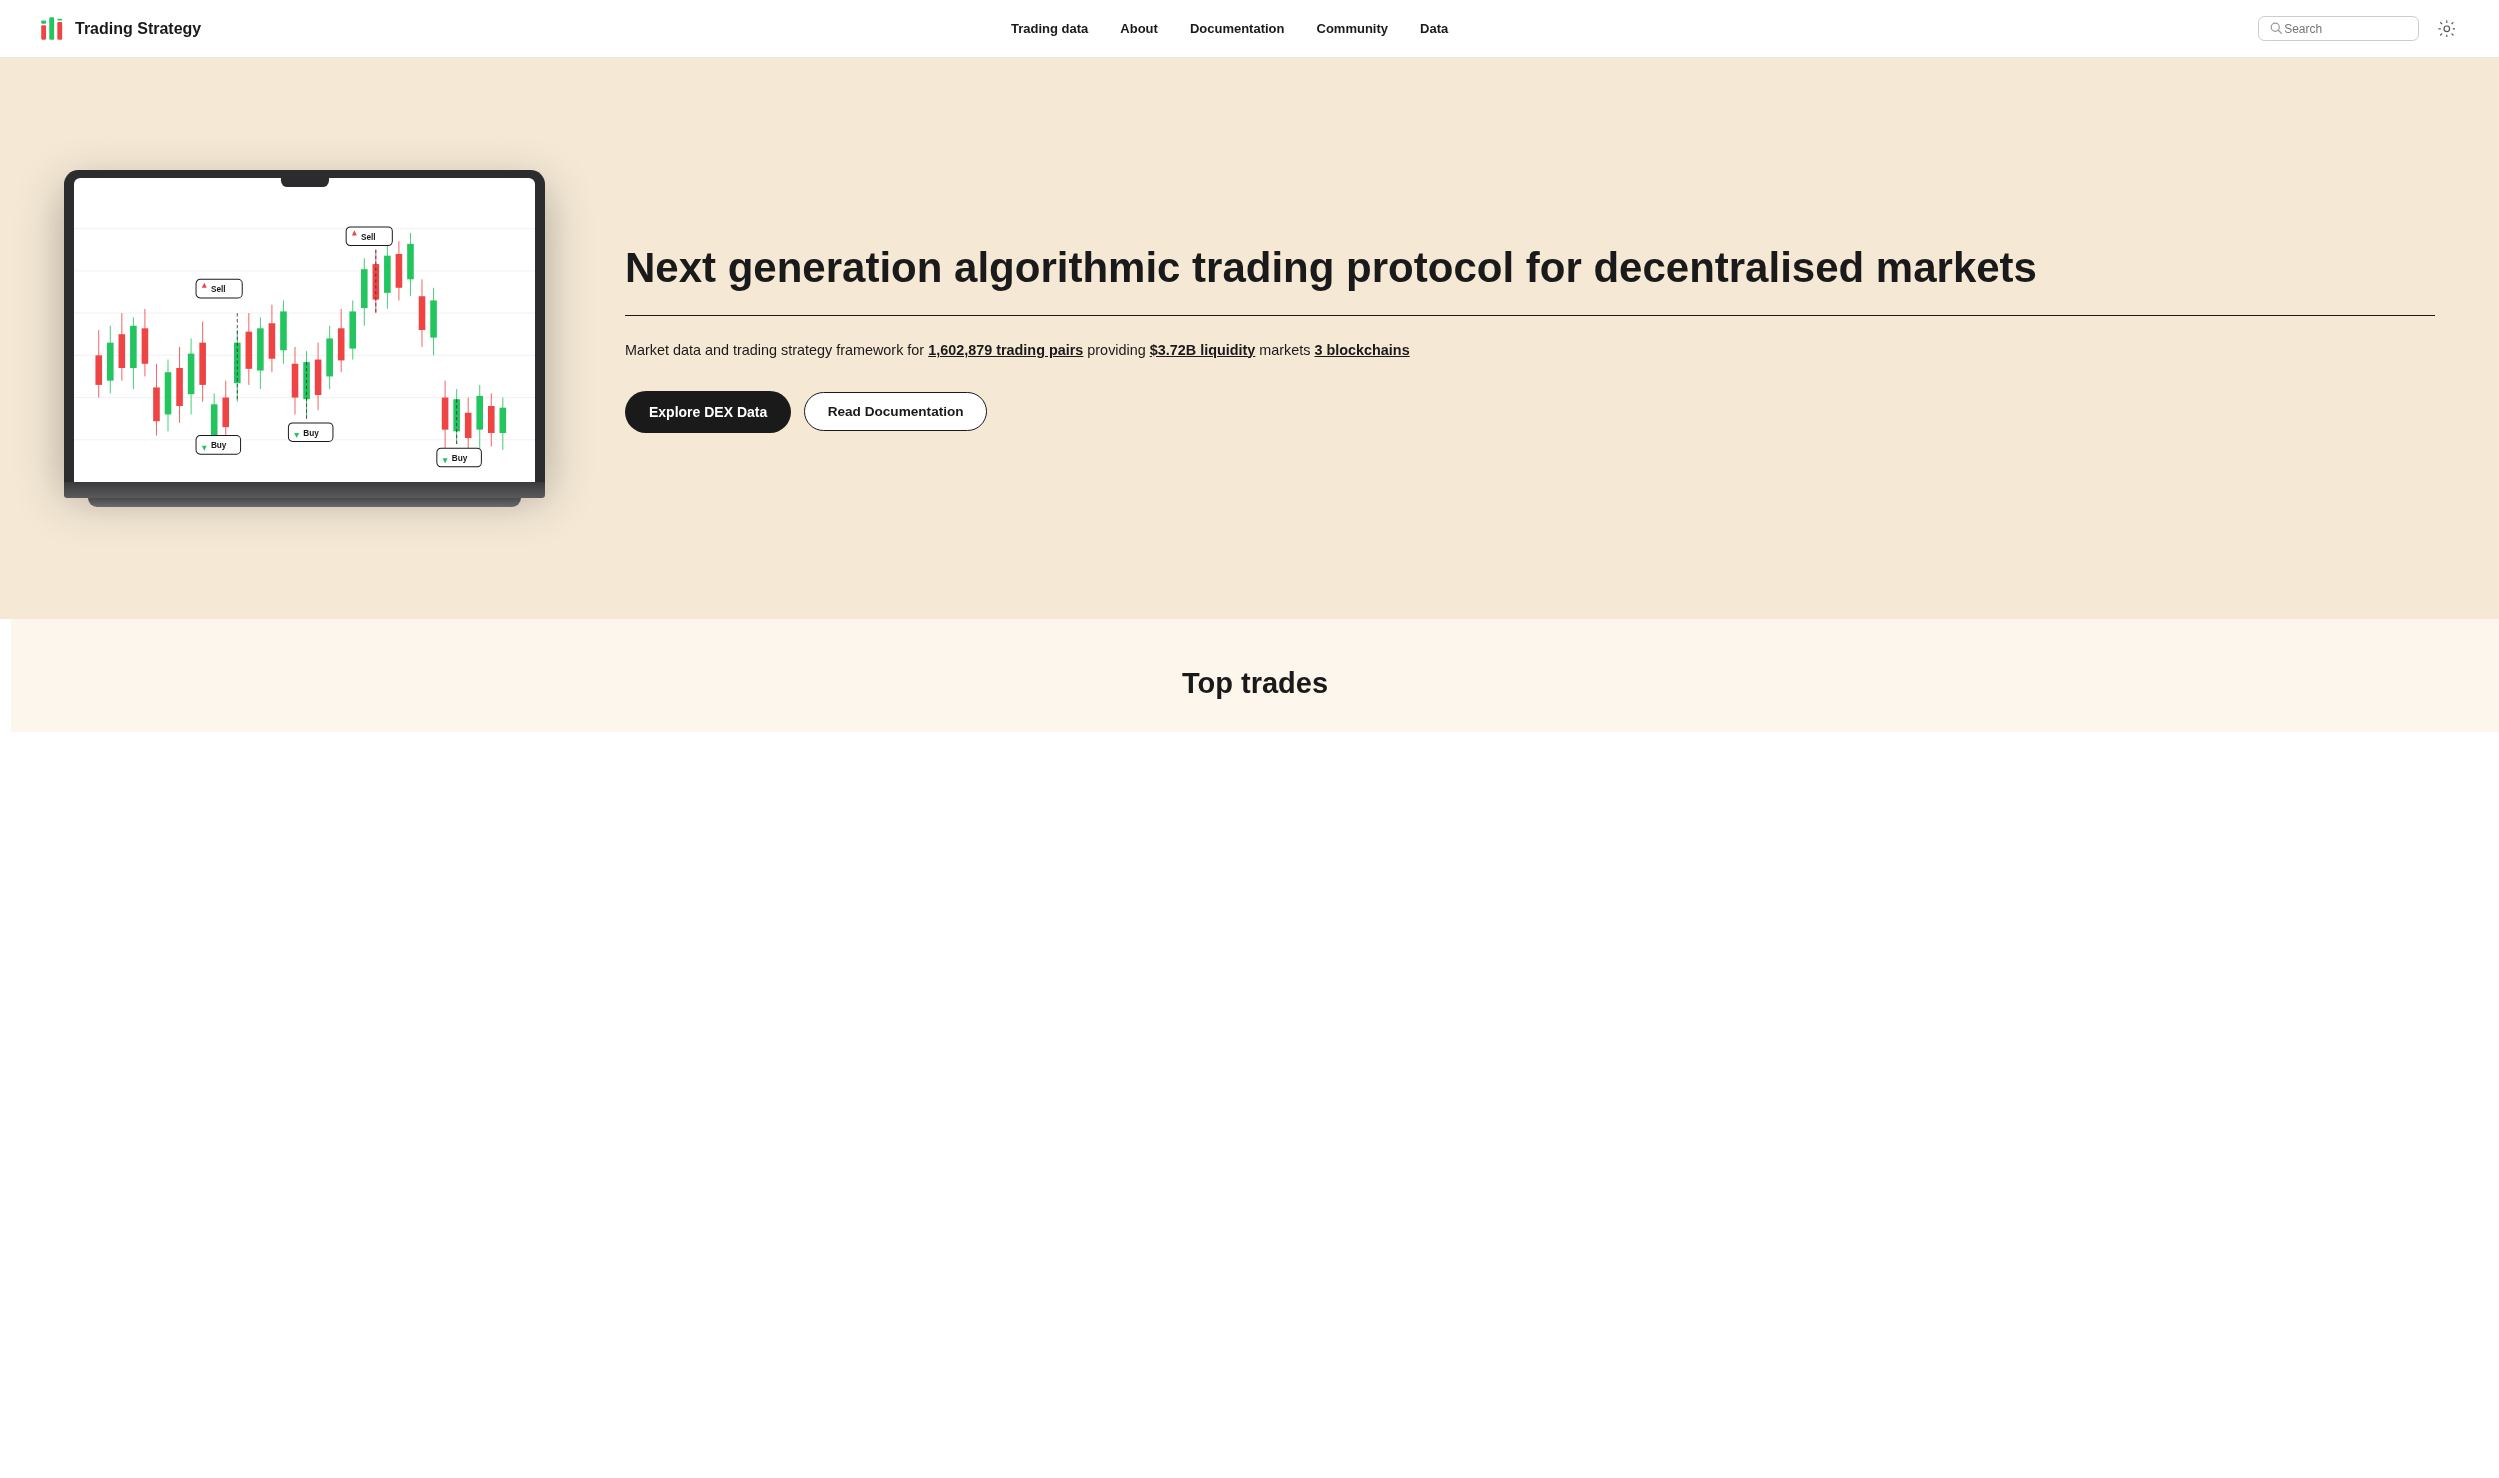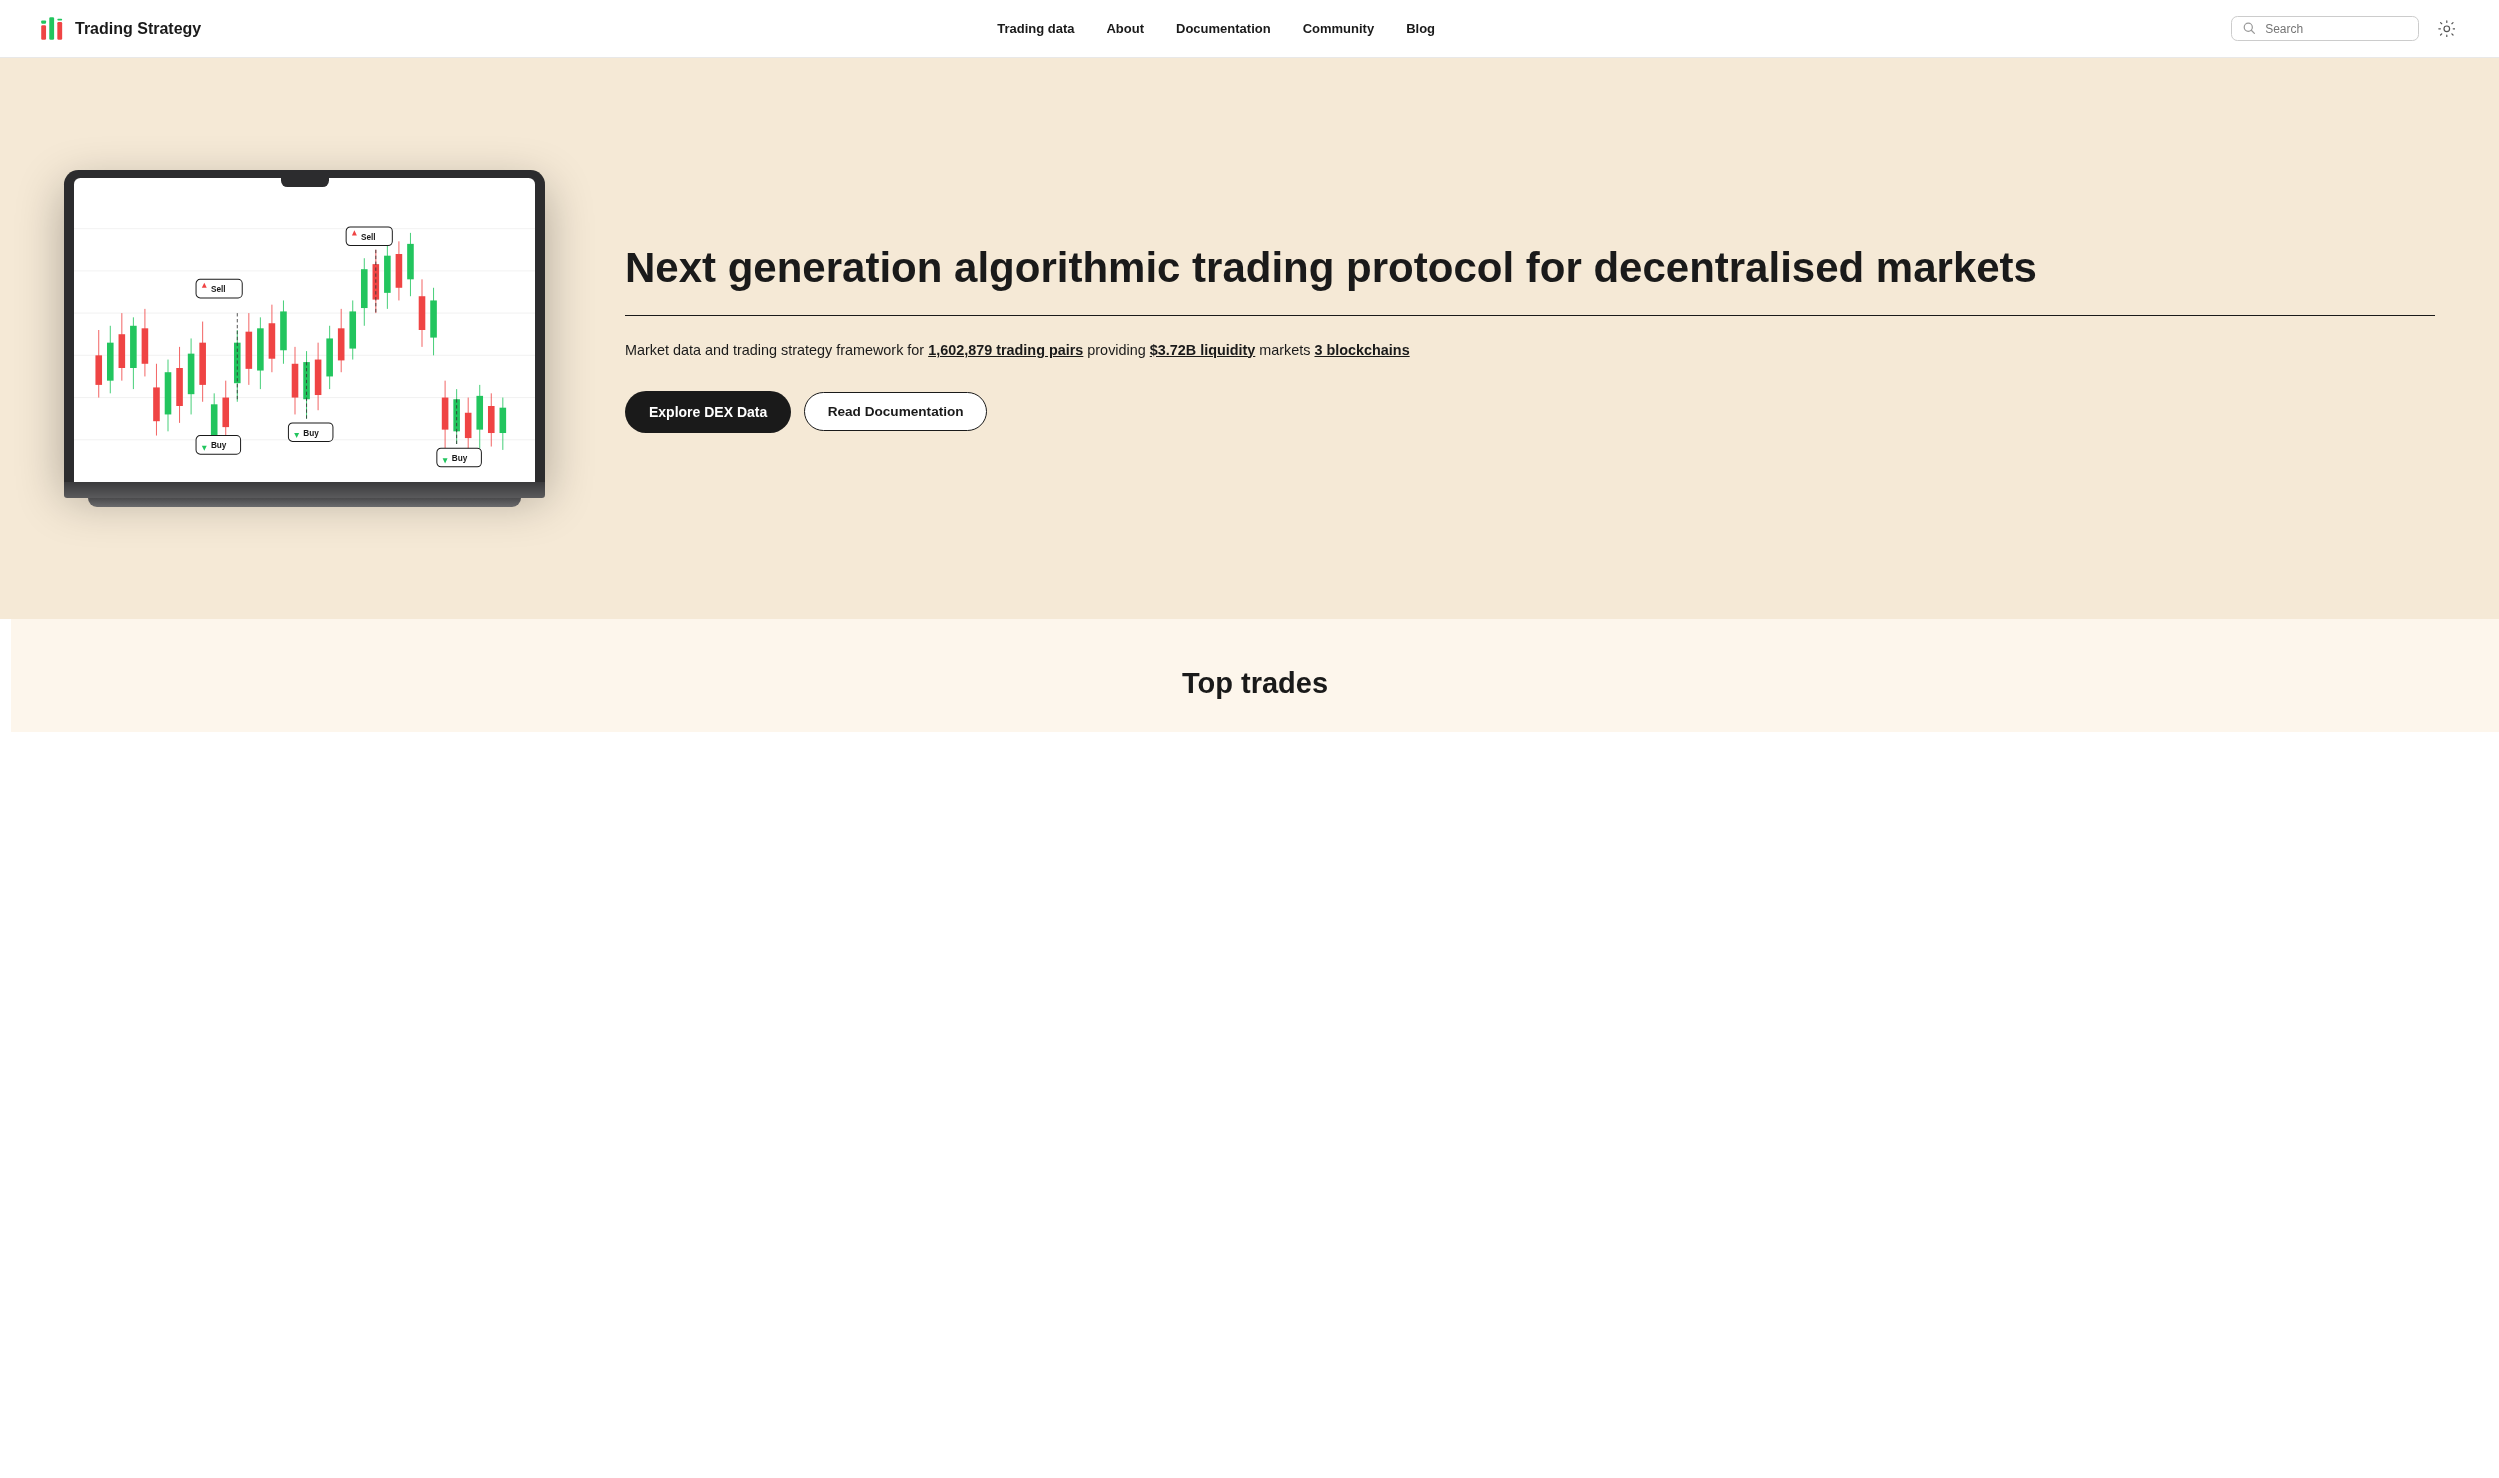--- a/index.html
+++ b/index.html
@@ -10,23 +10,23 @@
       display: flex; align-items: center; justify-content: space-between;
       padding: 16px 38px; height: 58px; background: #fff;
       border-bottom: 0.8px solid #e8e8e8; position: relative; z-index: 10;
     }
     .nav-logo { display: flex; align-items: center; gap: 8px; text-decoration: none; }
     .nav-logo-text { font-size: 16px; font-weight: 700; color: #1a1a1a; }
     .nav-links { display: flex; align-items: center; gap: 32px; }
     .nav-link { font-size: 13px; color: #1a1a1a; text-decoration: none; font-weight: 700; }
     .nav-right { display: flex; align-items: center; gap: 13px; }
     .search-box {
-      display: flex; align-items: center; gap: 9px;
+      display: flex; align-items: center; gap: 1px;
       border: 1.2px solid #ccc; border-radius: 6.4px;
-      padding: 4.8px 11.2px; width: 188px; background: #fff;
+      padding: 4.8px 11.2px; width: 161px; background: #fff;
     }
     .search-box input {
       border: none; outline: none; font-size: 12px; color: #999; width: 100%; background: transparent;
     }
     .search-icon-svg { color: #999; flex-shrink: 0; }
     .theme-btn {
       background: none; border: none; cursor: pointer;
       width: 29px; height: 29px; display: flex; align-items: center; justify-content: center;
     }
 
@@ -119,21 +119,21 @@
       <rect x="24" y="6" width="6" height="2" rx="1" fill="#22c55e"></rect>
     </svg>
     <span class="nav-logo-text">Trading Strategy</span>
   </a>
 
   <div class="nav-links">
     <a class="nav-link" href="#">Trading data</a>
     <a class="nav-link" href="#">About</a>
     <a class="nav-link" href="#">Documentation</a>
     <a class="nav-link" href="#">Community</a>
-    <a class="nav-link" href="#">Blog</a>
+    <a class="nav-link" href="#">Data</a>
   </div>
 
   <div class="nav-right">
     <div class="search-box">
       <svg class="search-icon-svg" width="13" height="13" viewBox="0 0 16 16" fill="none">
         <circle cx="6.5" cy="6.5" r="5" stroke="#999" stroke-width="1.5"></circle>
         <line x1="10.5" y1="10.5" x2="14" y2="14" stroke="#999" stroke-width="1.5" stroke-linecap="round"></line>
       </svg>
       <input type="text" placeholder="Search" style="">
     </div>

